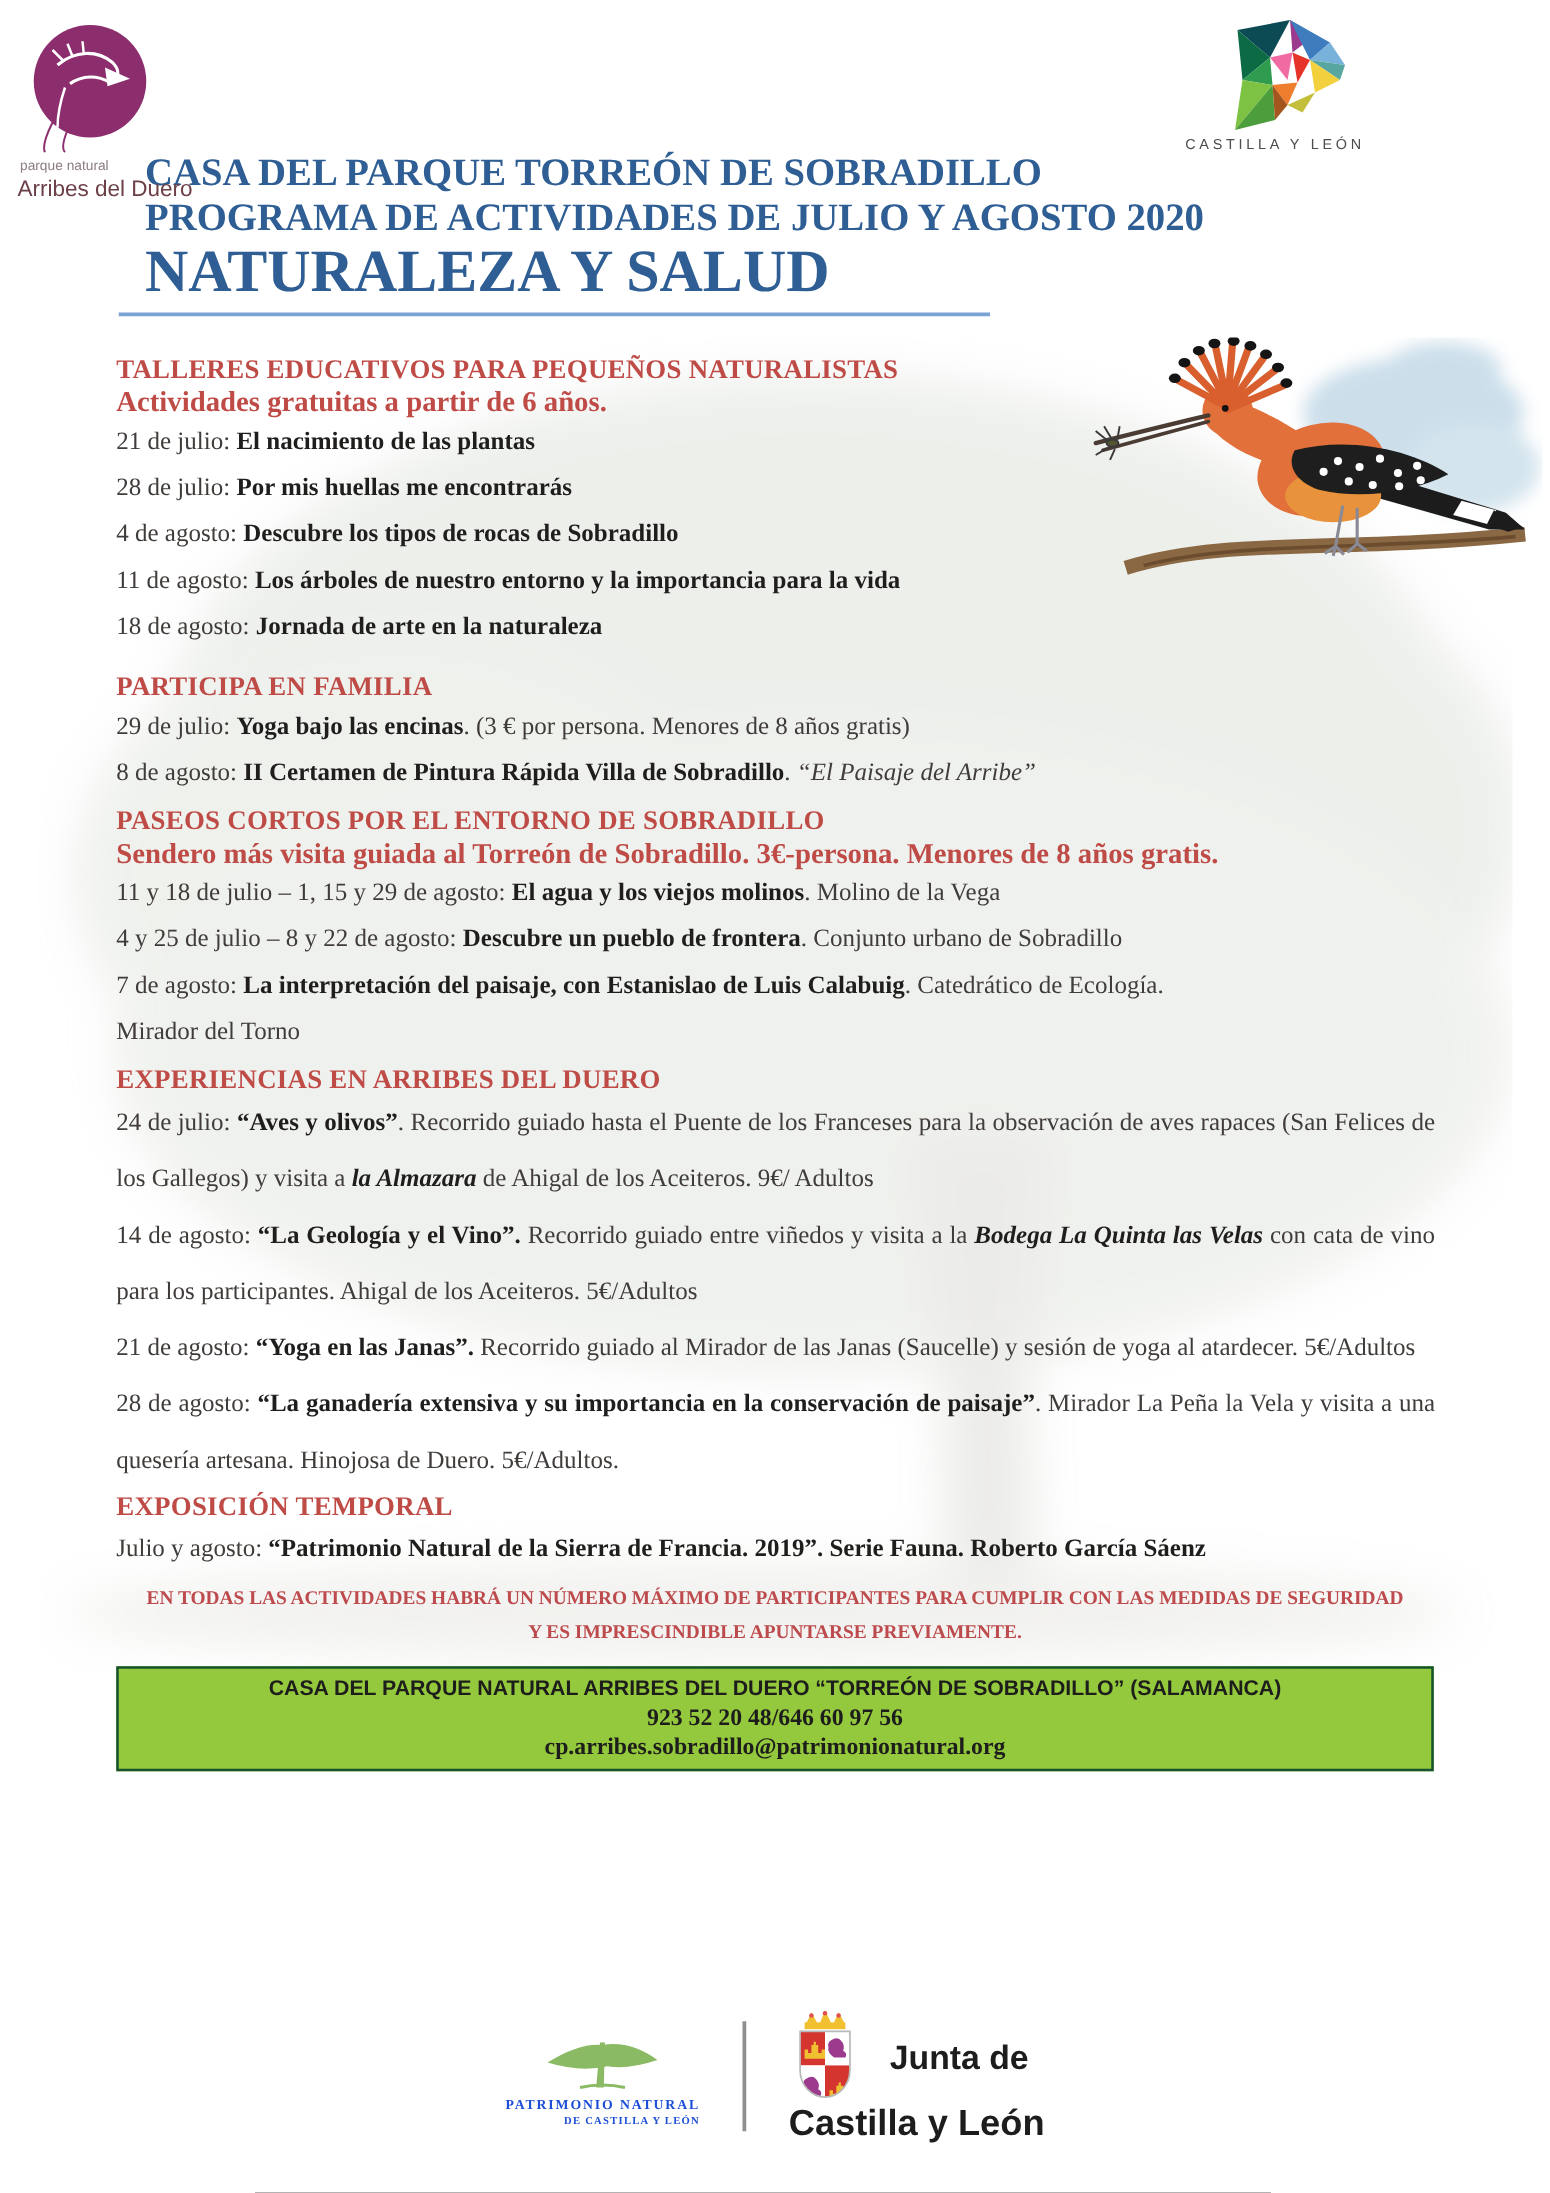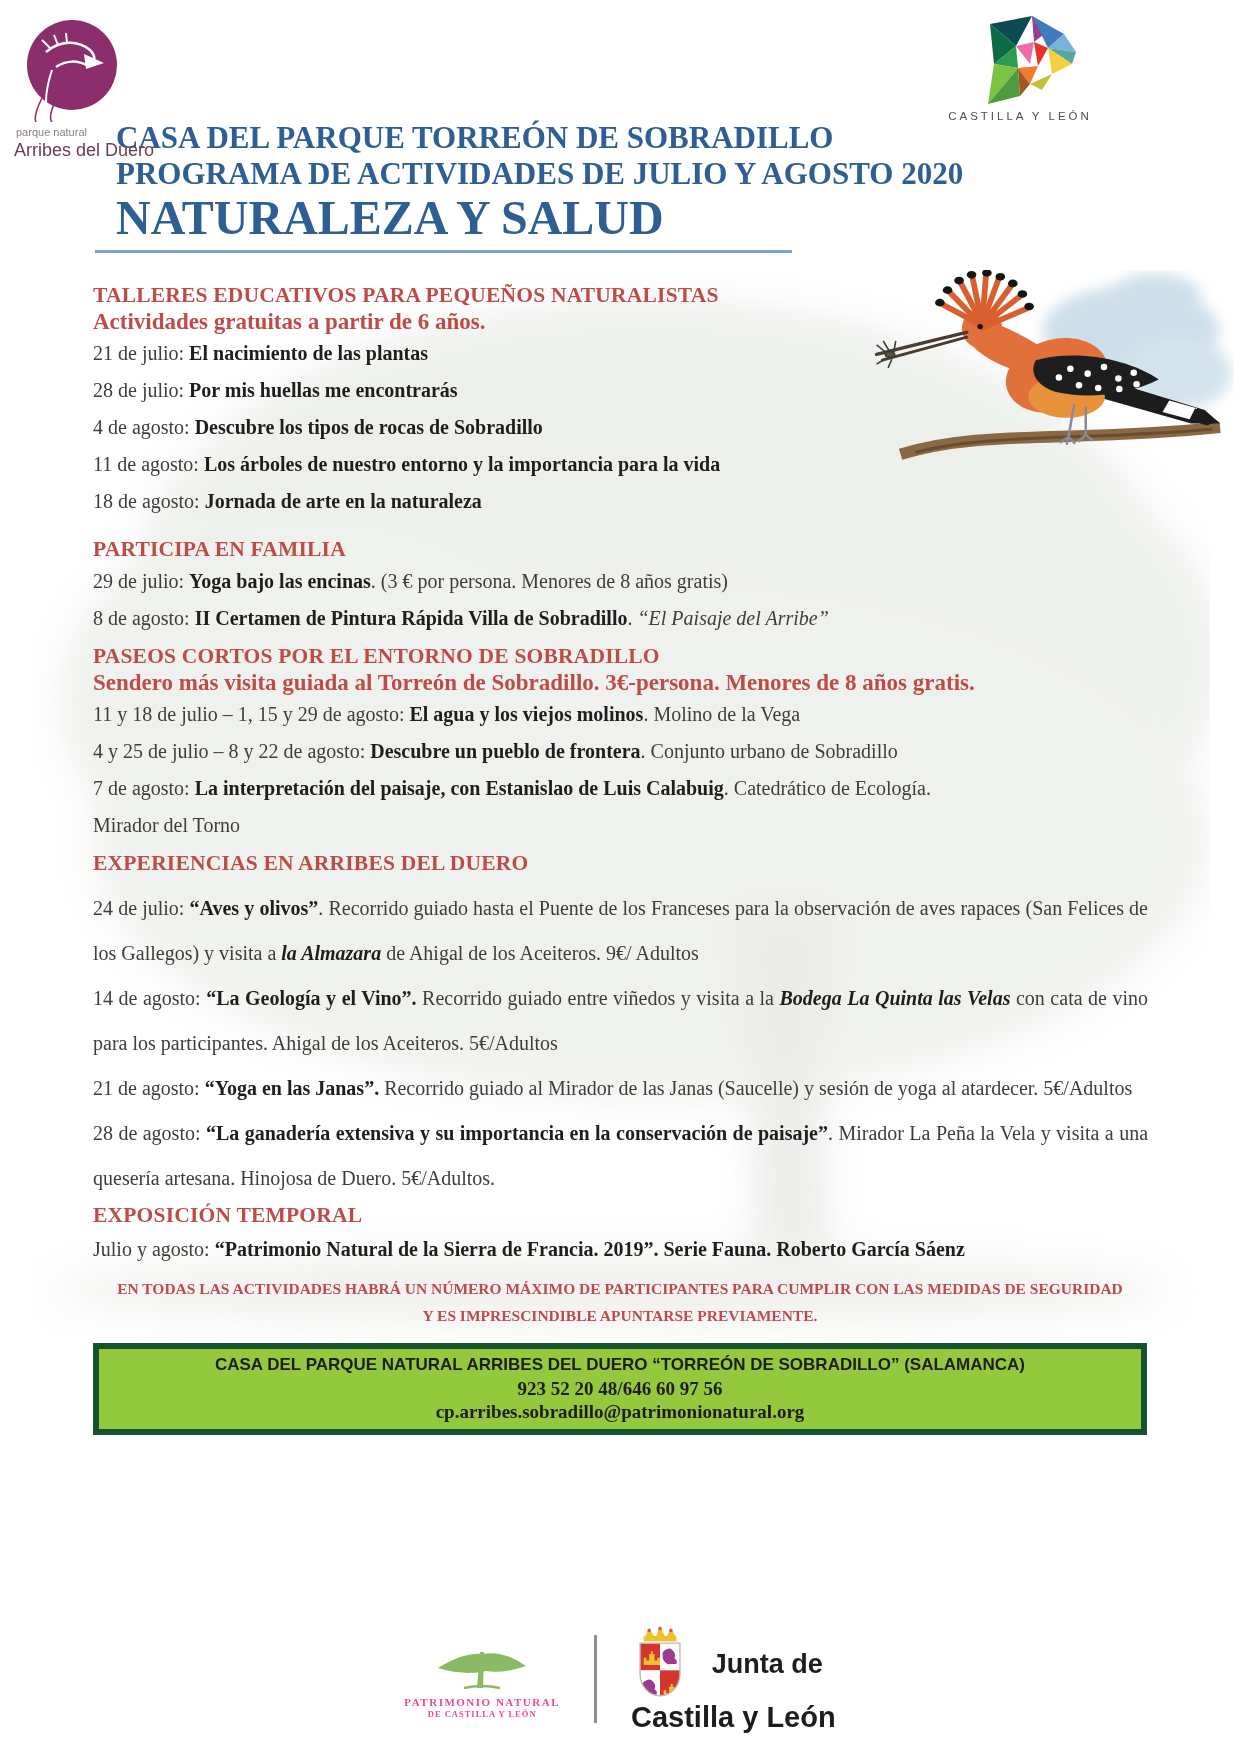--- a/index.html
+++ b/index.html
@@ -20,37 +20,37 @@
   .t1{font-size:31px;font-weight:bold;color:#2e5e94;line-height:36px;}
   .t3{font-size:48px;font-weight:bold;color:#2e5e94;line-height:52px;}
   .rule{margin:6px 0 0 95px;width:697px;height:3px;background:#7aa3d4;border:none;}
 
   .main{padding:0 92px 0 93px;}
   h2.red{font-size:21.5px;color:#bf4b47;margin:0;font-weight:bold;letter-spacing:.2px;line-height:25px;}
   .redsub{font-size:23px;font-weight:bold;color:#bf4b47;margin:4px 0 10px;line-height:20px;}
   #h-talleres{margin-top:30px;}
   #h-familia{margin-top:24px;margin-bottom:8px;}
   #h-paseos{margin-top:8px;}
-  #h-experiencias{margin-top:2px;margin-bottom:10px;}
+  #h-experiencias{margin-top:2px;}
   #h-exposicion{margin-top:2px;margin-bottom:10px;}
   .item{font-size:20px;margin:0 0 14px;color:#403c3a;line-height:23px;}
   .sec-items{margin-top:10px;}
   .b{font-weight:bold;color:#1f1e1d;}
   .bi{font-weight:bold;font-style:italic;color:#1f1e1d;}
   .it{font-style:italic;color:#403c3a;}
   .para{font-size:20px;line-height:45px;margin:0;color:#403c3a;text-align:justify;}
 
   .notice{margin:12px auto 0;width:1020px;text-align:center;font-weight:bold;font-size:15.5px;line-height:27px;color:#bd4a4c;}
 
-  .gbox{margin:14px 93px 0;background:#94c83d;border:6px solid #14532d;text-align:center;padding:4px 10px 6px;}
+  .gbox{margin:14px 93px 0;background:#94c83d;border:2px solid #14532d;text-align:center;padding:4px 10px 6px;}
   .gbox .l1{font-family:"Liberation Sans",sans-serif;font-weight:bold;font-size:17px;color:#1d1d1b;line-height:24px;}
   .gbox .l2{font-weight:bold;font-size:19px;color:#1d1d1b;line-height:23px;}
 
   .footer{margin-top:190px;display:flex;justify-content:center;align-items:center;gap:34px;}
-  .pn{text-align:center;color:#ec4899;}
+  .pn{text-align:right;color:#1d4ed8;}
   .pn .p1{font-size:11px;letter-spacing:1.5px;font-weight:bold;line-height:13px;}
   .pn .p2{font-size:8.5px;letter-spacing:1px;font-weight:bold;line-height:10px;}
   .vdiv{width:3px;height:88px;background:#8f8f8f;}
   .junta{display:grid;grid-template-columns:auto auto;column-gap:10px;align-items:center;
          font-family:"Liberation Sans",sans-serif;font-weight:bold;color:#1d1d1d;}
   .junta .j1{font-size:27px;line-height:30px;}
   .junta .j2{grid-column:1 / span 2;font-size:29px;line-height:32px;text-align:center;margin-top:-2px;}
 
   .hoopoe{position:absolute;left:830px;top:270px;}
 </style>

